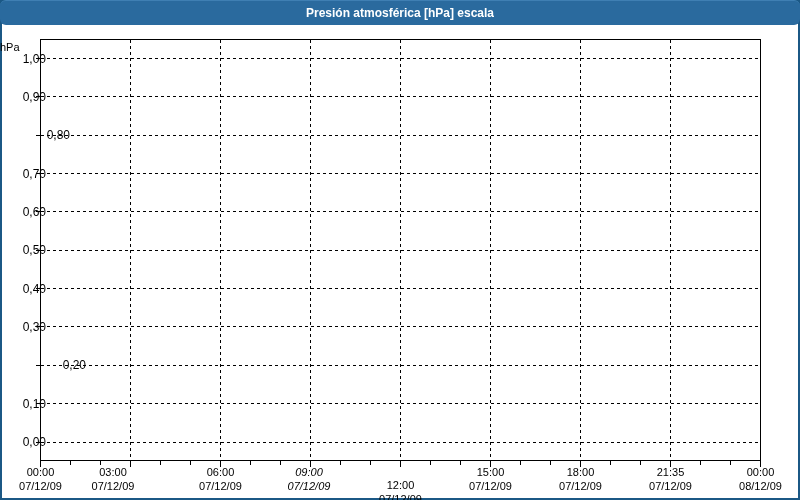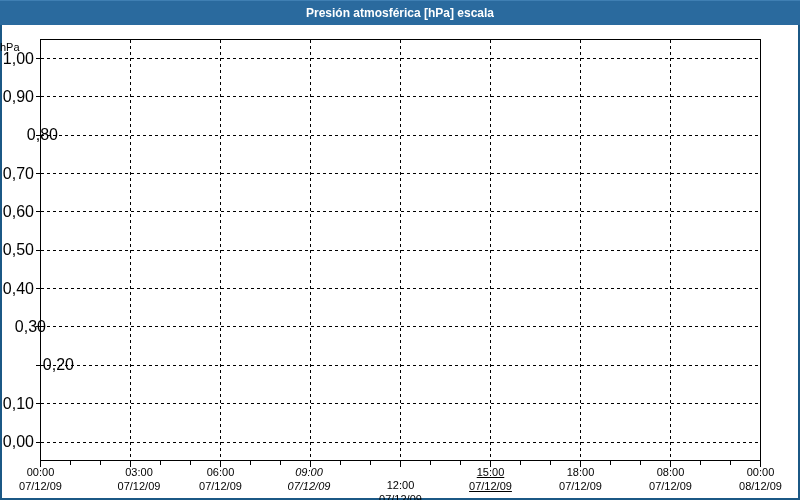--- a/index.html
+++ b/index.html
@@ -21,43 +21,43 @@
     width:800px;height:500px;
     background:var(--bg);
     box-shadow: inset 0 0 0 2px var(--frame-border);
     overflow:hidden;
   }
   .titlebar{
     position:absolute;left:0;top:0;right:0;height:25px;
     background:var(--header-bg);
     border-top:1px solid #3f7fb3;
     box-sizing:border-box;
-    display:flex;align-items:center;justify-content:center;
+    display:flex;align-items:center;justify-content:center;border-radius:6px;
   }
   .titlebar .title{
     color:var(--title-text);
     font-size:12px;
     font-weight:bold;
     letter-spacing:0px;
   }
   .plot-svg{
     position:absolute;left:0;top:0;
     pointer-events:none;
   }
   .unit-label{
     position:absolute;
     left:0;top:41px;width:35px;
     font-size:11px;color:var(--text);
     line-height:12px;
   }
   .ytick{
     position:absolute;
-    left:0;width:34px;
+    left:12px;width:34px;
     text-align:right;
-    font-size:16px;color:var(--text);
+    font-size:12px;color:var(--text);
     line-height:14px;
   }
   .xtick{
     position:absolute;
     width:90px;
     text-align:center;
     font-size:11px;color:var(--text);
     line-height:14px;
   }
   .xtick .time, .xtick .date{white-space:nowrap;}
@@ -132,56 +132,56 @@
     </svg>
 
   <div id="ylabels">
       <div class="ytick" style="top: 51.5px;">1,00</div>
       <div class="ytick" style="top: 89.85px;">0,90</div>
       <div class="ytick" style="top: 128.2px; padding-left: 24px;">0,80</div>
       <div class="ytick" style="top: 166.55px;">0,70</div>
       <div class="ytick" style="top: 204.9px;">0,60</div>
       <div class="ytick" style="top: 243.25px;">0,50</div>
       <div class="ytick" style="top: 281.6px;">0,40</div>
-      <div class="ytick" style="top: 319.95px; margin-left: 12px;">0,30</div>
+      <div class="ytick" style="top: 319.95px;">0,30</div>
       <div class="ytick" style="top: 358.3px; margin-left: 40px;">0,20</div>
       <div class="ytick" style="top: 396.65px;">0,10</div>
       <div class="ytick" style="top: 435px;">0,00</div>
     </div>
   <div id="xlabels">
       <div class="xtick" style="left: -4.5px; top: 465px;">
         <div class="time">00:00</div>
         <div class="date">07/12/09</div>
       </div>
-      <div class="xtick" style="left: 94px; top: 465px;">
+      <div class="xtick" style="left: 68px; top: 465px;">
         <div class="time">03:00</div>
         <div class="date">07/12/09</div>
       </div>
       <div class="xtick" style="left: 175.5px; top: 465px;">
         <div class="time">06:00</div>
         <div class="date">07/12/09</div>
       </div>
       <div class="xtick" style="left: 264px; top: 465px; font-style: italic;">
         <div class="time">09:00</div>
         <div class="date">07/12/09</div>
       </div>
       <div class="xtick" style="left: 355.5px; top: 478px;">
         <div class="time">12:00</div>
         <div class="date">07/12/09</div>
       </div>
-      <div class="xtick" style="left: 445.5px; top: 465px; text-decoration: underline;">
+      <div class="xtick" style="left: 445.5px; top: 465px;">
         <div class="time">15:00</div>
         <div class="date">07/12/09</div>
       </div>
       <div class="xtick" style="left: 535.5px; top: 465px;">
         <div class="time">18:00</div>
         <div class="date">07/12/09</div>
       </div>
       <div class="xtick" style="left: 625.5px; top: 465px;">
-        <div class="time">08:00</div>
+        <div class="time">21:35</div>
         <div class="date">07/12/09</div>
       </div>
       <div class="xtick" style="left: 715.5px; top: 465px;">
         <div class="time">00:00</div>
         <div class="date">08/12/09</div>
       </div>
     </div>
 
 </div>
 

